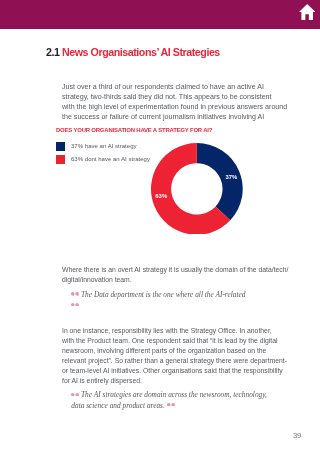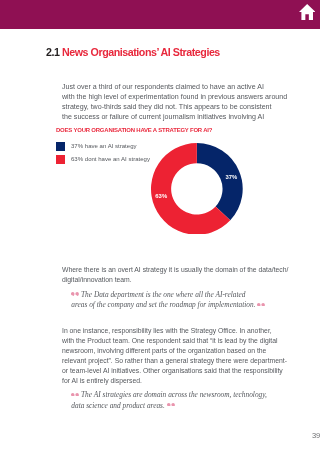--- a/index.html
+++ b/index.html
@@ -43,40 +43,40 @@
          font-style:italic;font-size:7.35px;line-height:10.15px;color:#55585d;}
   .q1{top:277px;}
   .q2{top:377.4px;}
   .qm{display:inline-block;width:7.9px;height:3.3px;position:relative;top:-1.3px;
       vertical-align:baseline;line-height:0;}
   .qm svg{display:block;}
   .qm .glyph{position:absolute;left:0;top:0;width:0;height:0;overflow:hidden;
              font-size:0;color:transparent;}
 
   
-  .pageno{position:absolute;left:312px;top:431.1px;font-size:7.5px;font-weight:normal;color:#6f7073;letter-spacing:-0.15px;text-align:right;}
+  .pageno{position:absolute;left:293px;top:431.1px;font-size:7.5px;font-weight:normal;color:#6f7073;letter-spacing:-0.15px;text-align:right;}
 </style>
 </head>
 <body>
 
 <div class="page">
 
   <div class="topband"></div>
   <a class="homebtn">
     <svg viewBox="0 0 163 160" width="16.3" height="16">
       <path fill="#ffffff" d="M81.5 0 L163 79 L140 79 L140 160 L98.5 160 L98.5 103 L63.5 103 L63.5 160 L24 160 L24 79 L0 79 Z"></path>
     </svg>
   </a>
 
   <h2 class="heading"><span class="num">2.1</span> <span class="tit">News Organisations’ AI Strategies</span></h2>
 
   <div class="para intro">
     <div>Just over a third of our respondents claimed to have an active AI</div>
+    <div>strategy, two-thirds said they did not. This appears to be consistent</div>
     <div>with the high level of experimentation found in previous answers around</div>
-    <div>strategy, two-thirds said they did not. This appears to be consistent</div>
     <div>the success or failure of current journalism initiatives involving AI</div>
   </div>
 
   <div class="charttitle">DOES YOUR ORGANISATION HAVE A STRATEGY FOR AI?</div>
 
   <div class="legend">
     <div class="lrow">
       <span class="sw navy"></span>
       <span class="ltxt">37% have an AI strategy</span>
     </div>
@@ -99,21 +99,21 @@
 
   <div class="para p1">
     <div>Where there is an overt AI strategy it is usually the domain of the data/tech/</div>
     <div>digital/innovation team.</div>
   </div>
 
   <div class="quote q1">
     <div><span class="qm"><span class="glyph">““</span><svg viewBox="0 0 79 33" width="7.9" height="3.3">
             <path fill="#e994ad" d="M17.5 0 C7 0 0 7.5 0 17 C0 26 6.5 33 15 33 C18 33 20.5 32 22.5 30.5 C21 34.5 17.5 38 12.5 40.5 L16.5 46 C27 41 35 31 35 19.5 C35 7.5 27.5 0 17.5 0 Z M61.5 0 C51 0 44 7.5 44 17 C44 26 50.5 33 59 33 C62 33 64.5 32 66.5 30.5 C65 34.5 61.5 38 56.5 40.5 L60.5 46 C71 41 79 31 79 19.5 C79 7.5 71.5 0 61.5 0 Z"></path>
           </svg></span> <span>The Data department is the one where all the AI-related</span></div>
-    <div><span>areas of the company and set the roadmap for implementation.</span> <span class="qm"><span class="glyph">””</span><svg viewBox="0 0 79 33" width="7.9" height="3.3">
+    <div> <span class="qm"><span class="glyph">””</span><svg viewBox="0 0 79 33" width="7.9" height="3.3">
             <path fill="#e994ad" d="M17.5 0 C7 0 0 7.5 0 17 C0 26 6.5 33 15 33 C18 33 20.5 32 22.5 30.5 C21 34.5 17.5 38 12.5 40.5 L16.5 46 C27 41 35 31 35 19.5 C35 7.5 27.5 0 17.5 0 Z M61.5 0 C51 0 44 7.5 44 17 C44 26 50.5 33 59 33 C62 33 64.5 32 66.5 30.5 C65 34.5 61.5 38 56.5 40.5 L60.5 46 C71 41 79 31 79 19.5 C79 7.5 71.5 0 61.5 0 Z"></path>
           </svg></span></div>
   </div>
 
   <div class="para p2">
     <div>In one instance, responsibility lies with the Strategy Office. In another,</div>
     <div>with the Product team. One respondent said that “it is lead by the digital</div>
     <div>newsroom, involving different parts of the organization based on the</div>
     <div>relevant project”. So rather than a general strategy there were department-</div>
     <div>or team-level AI initiatives. Other organisations said that the responsibility</div>

